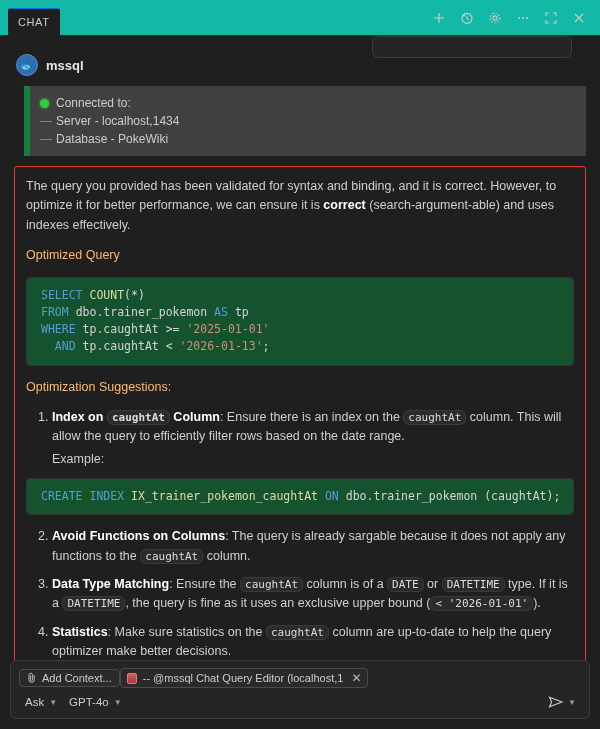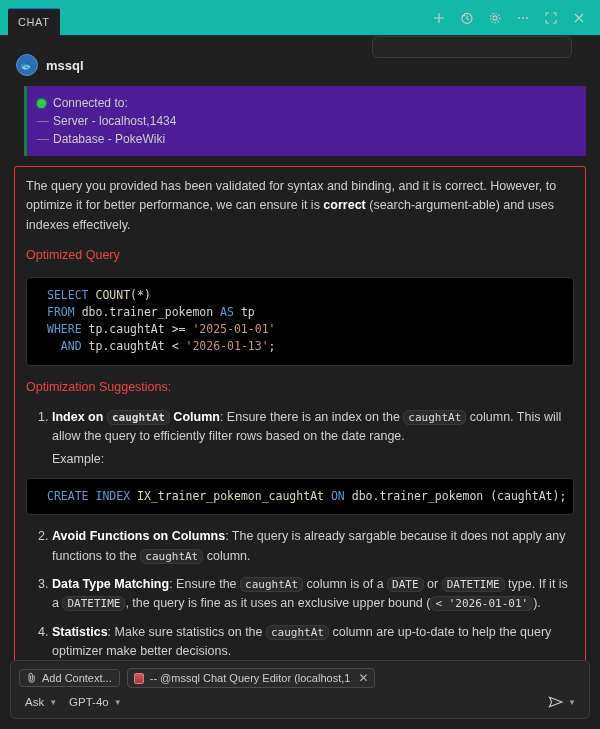--- a/index.html
+++ b/index.html
@@ -98,22 +98,22 @@
     border: 1px solid #4a90d9;
     display: flex; align-items: center; justify-content: center;
     font-size: 11px;
     color: #e8f2ff;
     overflow: hidden;
   }
   .agent-name { font-size: 13px; font-weight: bold; color: #e6e6e6; }
 
   
   .conn {
-    background: #4c1d95;
-    border-left: 3px solid #15803d;
+    background: #404040;
+    border-left: 6px solid #15803d;
     margin: 4px 4px 10px 14px;
     padding: 8px 10px;
     font-size: 12px;
     color: #cccccc;
   }
   .conn-line { display: flex; align-items: center; gap: 7px; padding: 2px 0; }
   .dot {
     width: 9px; height: 9px; border-radius: 50%;
     background: #2ecc40;
     box-shadow: 0 0 3px #2ecc40;
@@ -126,39 +126,39 @@
     border: 1px solid #e53935;
     border-radius: 3px;
     margin: 0 4px 8px 4px;
     padding: 10px 11px 12px 11px;
     font-size: 12.5px;
     line-height: 1.55;
     color: #cfcfcf;
   }
   .answer p { margin: 0 0 11px 0; }
   .answer p:last-child { margin-bottom: 0; }
-  .sub-h { margin: 0 0 8px 0; font-size: 12.5px; color: #ef4444; }
+  .sub-h { margin: 0 0 8px 0; font-size: 12.5px; color: #fdba74; }
   b, strong { color: #ffffff; font-weight: bold; }
 
   code.inline {
     background: #2b2b2b;
     border: 1px solid #3a3a3a;
     border-radius: 6px;
     padding: 0 4px;
     font-family: "DejaVu Sans Mono", monospace;
     font-size: 11px;
     color: #dcdcdc;
   }
 
   pre.code {
-    background: #000000;
+    background: #14532d;
     border: 1px solid #333333;
     border-radius: 4px;
     margin: 0 0 12px 0;
-    padding: 9px 20px;
+    padding: 9px 14px;
     font-family: "DejaVu Sans Mono", monospace;
     font-size: 11.5px;
     line-height: 1.5;
     color: #d4d4d4;
     white-space: pre;
     overflow-x: auto;
   }
   .kw  { color: #569cd6; }
   .fn  { color: #dcdcaa; }
   .str { color: #ce9178; }
@@ -176,21 +176,21 @@
   .composer-wrap {
     padding: 0 10px 10px 10px;
     background: #1f1f1f;
   }
   .composer {
     border: 1px solid #3c3c3c;
     border-radius: 6px;
     background: #252526;
     padding: 7px 8px 6px 8px;
   }
-  .ctx-row { display: flex; align-items: center; gap: 7px; flex-wrap: wrap; }
+  .ctx-row { display: flex; align-items: center; flex-wrap: wrap; }
   .ctx-btn {
     display: flex; align-items: center; gap: 5px;
     border: 1px solid #4a4a4a;
     border-radius: 4px;
     padding: 2px 7px;
     font-size: 11px;
     color: #cccccc;
     background: #2a2a2b;
     cursor: pointer;
   }

